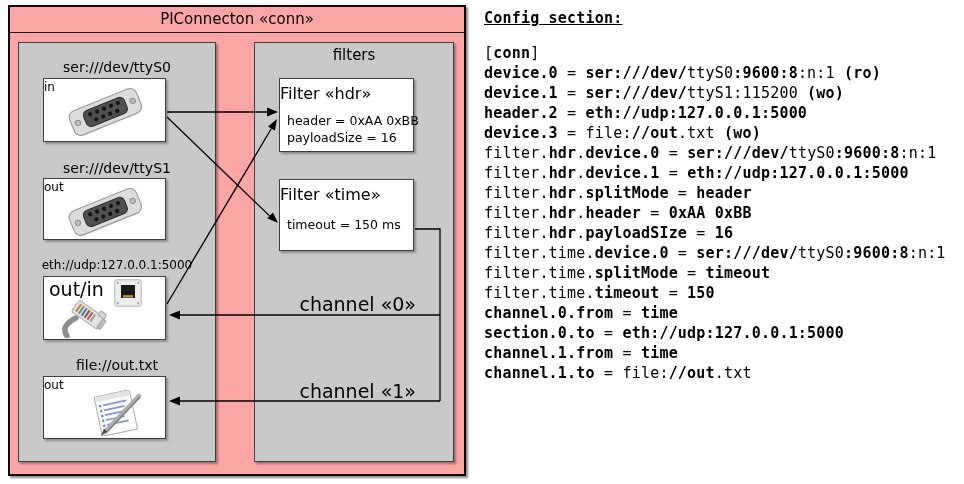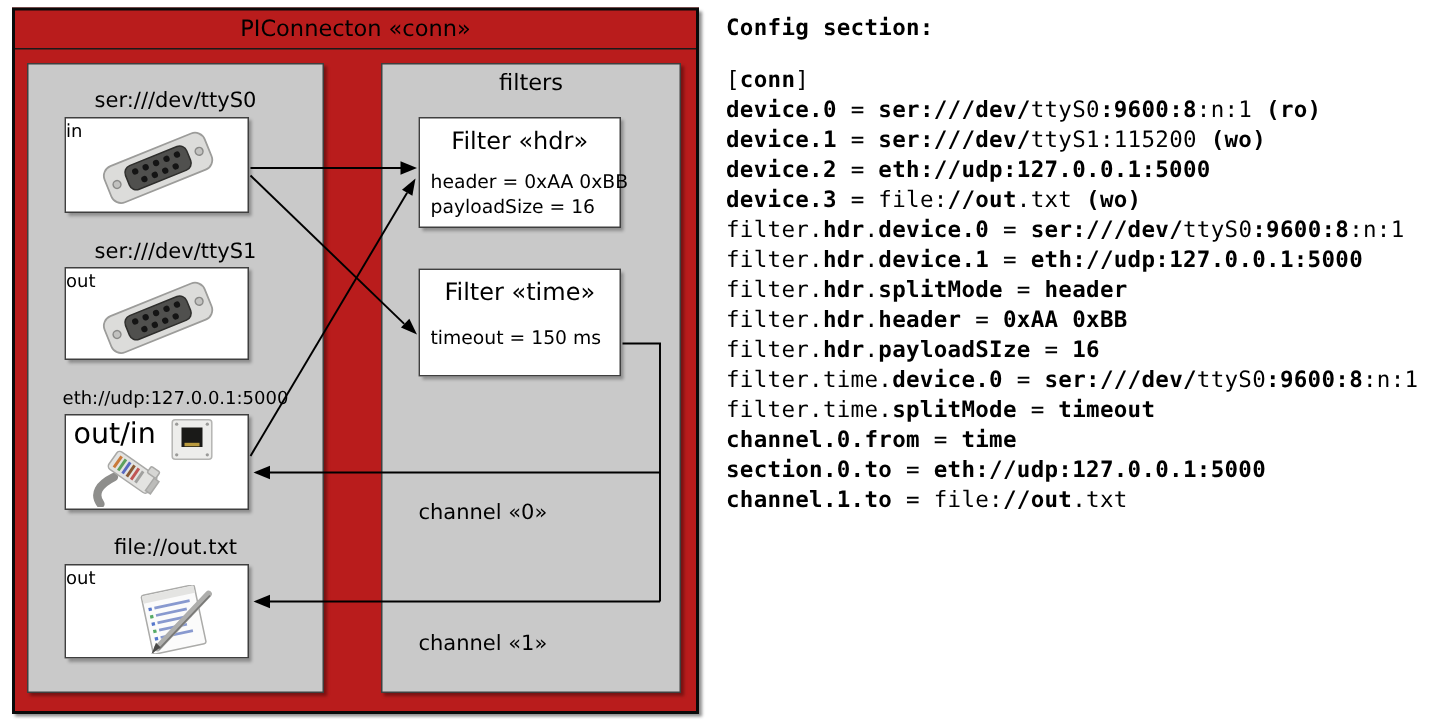--- a/index.html
+++ b/index.html
@@ -2,21 +2,21 @@
 <html><head>
 <meta charset="utf-8">
 <style>
   * { margin:0; padding:0; box-sizing:border-box; }
   html,body { width:964px; height:484px; background:#ffffff; overflow:hidden;
               font-family:"DejaVu Sans","Liberation Sans",sans-serif; color:#000; }
   .canvas { position:relative; width:964px; height:484px; }
 
   
   .diagram { position:absolute; left:8px; top:5px; width:458px; height:471px;
-             background:#b91c1c; border:2.5px solid #0a0a0a;
+             background:#fca5a5; border:2.5px solid #0a0a0a;
              box-shadow:2px 2px 2px rgba(0,0,0,0.45); z-index:1; }
   .diagram-title { position:absolute; left:0; top:0; width:100%; height:26px;
                    line-height:25px; text-align:center; font-size:15px;
                    border-bottom:1.5px solid #1a1a1a; }
 
   
   .group { position:absolute; background:#c9c9c9; border:1.5px solid #3f3f3f;
            box-shadow:2px 2px 2px rgba(0,0,0,0.35); }
   .devices-group { left:8px; top:35px; width:198px; height:420px; }
   .filters-group { left:244px; top:35px; width:200px; height:420px; }
@@ -25,35 +25,35 @@
   .dev-label { position:absolute; left:0; width:100%; text-align:center; font-size:14px; }
   .dev-label.small { font-size:12px; }
   .dev-box { position:absolute; left:24px; width:123px; background:#ffffff;
              border:1.5px solid #3f3f3f; box-shadow:2px 2px 2px rgba(0,0,0,0.3); }
   .dev-dir { position:absolute; top:1px; left:0; width:72%; text-align:left; font-size:12px; }
   .dev-dir-left { position:absolute; top:1px; left:5px; font-size:19px; }
   .dev-icon { position:absolute; }
 
   .filter-box { position:absolute; left:24px; width:135px; background:#ffffff;
                 border:1.5px solid #3f3f3f; box-shadow:2px 2px 2px rgba(0,0,0,0.3); }
-  .filter-title { position:absolute; top:5px; left:0; width:100%; text-align:center; font-size:16px; }
+  .filter-title { position:absolute; top:5px; left:0; width:100%; text-align:left; font-size:16px; }
   .filter-prop { position:absolute; left:7px; font-size:12.5px; white-space:nowrap; }
 
-  .channel-label { position:absolute; left:24px; width:137px; text-align:left;
-                   font-size:14px; white-space:nowrap;margin-top:41px; }
+  .channel-label { position:absolute; left:24px; width:137px; text-align:right;
+                   font-size:19px; white-space:nowrap; }
 
   
   .wires { position:absolute; left:0; top:0; width:964px; height:484px;
            z-index:5; pointer-events:none; }
 
   
   .config { position:absolute; left:484px; top:8px; width:478px;
             font-family:"DejaVu Sans Mono","Liberation Mono",monospace;
             font-size:15px; line-height:20px; letter-spacing:0.2px; z-index:2; }
-  .config-heading { font-weight:bold; height:20px; margin-bottom:15px; }
+  .config-heading { font-weight:bold; height:20px; margin-bottom:15px;text-decoration:underline; }
   .cfg-line { height:20px; white-space:pre; }
   .cfg-line .b { font-weight:bold; }
   .cfg-line .r { font-weight:normal; }
 </style>
 </head>
 <body>
 
 <div class="canvas">
 
   <div class="diagram">
@@ -195,28 +195,30 @@
       <polygon points="169,401 180,396.5 180,405.5"></polygon>
     </g>
   </svg>
 
   <div class="config">
     <div class="config-heading">Config section:</div>
     <div id="config-lines">
         <div class="cfg-line"><span class="r">[</span><span class="b">conn</span><span class="r">]</span></div>
         <div class="cfg-line"><span class="b">device.0</span><span class="r"> = </span><span class="b">ser:///dev/</span><span class="r">ttyS0</span><span class="b">:9600:8</span><span class="r">:n:1 </span><span class="b">(ro)</span></div>
         <div class="cfg-line"><span class="b">device.1</span><span class="r"> = </span><span class="b">ser:///dev/</span><span class="r">ttyS1:115200 </span><span class="b">(wo)</span></div>
-        <div class="cfg-line"><span class="b">device.2</span><span class="r"> = </span><span class="b">eth://udp:127.0.0.1:5000</span></div>
+        <div class="cfg-line"><span class="b">header.2</span><span class="r"> = </span><span class="b">eth://udp:127.0.0.1:5000</span></div>
         <div class="cfg-line"><span class="b">device.3</span><span class="r"> = </span><span class="r">file:</span><span class="b">//out</span><span class="r">.txt </span><span class="b">(wo)</span></div>
         <div class="cfg-line"><span class="r">filter.</span><span class="b">hdr</span><span class="r">.</span><span class="b">device.0</span><span class="r"> = </span><span class="b">ser:///dev/</span><span class="r">ttyS0</span><span class="b">:9600:8</span><span class="r">:n:1</span></div>
         <div class="cfg-line"><span class="r">filter.</span><span class="b">hdr</span><span class="r">.</span><span class="b">device.1</span><span class="r"> = </span><span class="b">eth://udp:127.0.0.1:5000</span></div>
         <div class="cfg-line"><span class="r">filter.</span><span class="b">hdr</span><span class="r">.</span><span class="b">splitMode</span><span class="r"> = </span><span class="b">header</span></div>
         <div class="cfg-line"><span class="r">filter.</span><span class="b">hdr</span><span class="r">.</span><span class="b">header</span><span class="r"> = </span><span class="b">0xAA 0xBB</span></div>
         <div class="cfg-line"><span class="r">filter.</span><span class="b">hdr</span><span class="r">.</span><span class="b">payloadSIze</span><span class="r"> = </span><span class="b">16</span></div>
         <div class="cfg-line"><span class="r">filter.time.</span><span class="b">device.0</span><span class="r"> = </span><span class="b">ser:///dev/</span><span class="r">ttyS0</span><span class="b">:9600:8</span><span class="r">:n:1</span></div>
         <div class="cfg-line"><span class="r">filter.time.</span><span class="b">splitMode</span><span class="r"> = </span><span class="b">timeout</span></div>
+        <div class="cfg-line"><span class="r">filter.time.</span><span class="b">timeout</span><span class="r"> = </span><span class="b">150</span></div>
         <div class="cfg-line"><span class="b">channel.0.from</span><span class="r"> = </span><span class="b">time</span></div>
         <div class="cfg-line"><span class="b">section.0.to</span><span class="r"> = </span><span class="b">eth://udp:127.0.0.1:5000</span></div>
+        <div class="cfg-line"><span class="b">channel.1.from</span><span class="r"> = </span><span class="b">time</span></div>
         <div class="cfg-line"><span class="b">channel.1.to</span><span class="r"> = </span><span class="r">file:</span><span class="b">//out</span><span class="r">.txt</span></div>
       </div>
   </div>
 
 </div>
 
 </body></html>

